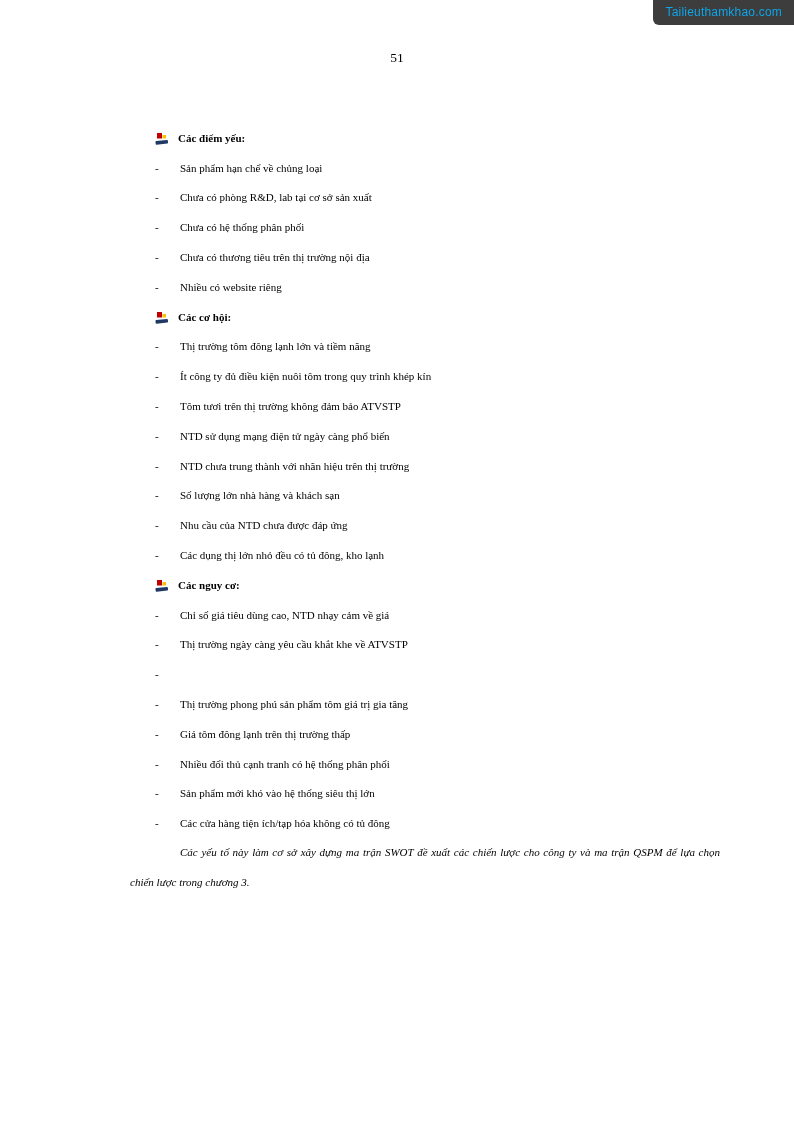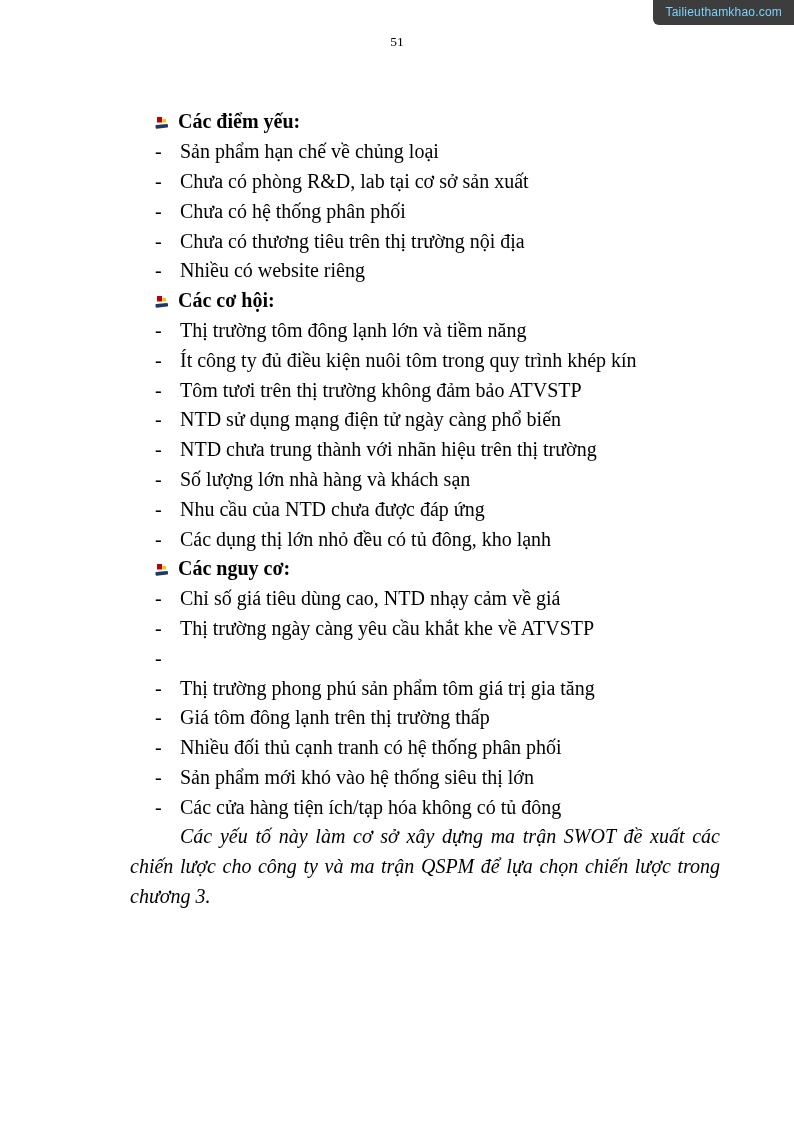--- a/index.html
+++ b/index.html
@@ -11,35 +11,35 @@
     background: #ffffff;
     font-family: "Liberation Serif", "DejaVu Serif", serif;
     color: #000000;
     overflow: hidden;
   }
   .watermark {
     position: absolute;
     top: 0;
     right: 0;
     background: #3d3d3d;
-    color: #7dd3fc;
+    color: #0ea5e9;
     font-family: "Liberation Sans", "DejaVu Sans", sans-serif;
     font-size: 12px;
     padding: 5px 12px 6px 12px;
     border-radius: 0 0 0 6px;
     letter-spacing: 0.2px;
   }
   .page-number {
-    padding-top: 34px;
+    padding-top: 50px;
     text-align: center;
     font-size: 13.5px;
   }
   .content {
     margin: 57px 42px 0 130px; 
-    font-size: 20px;
+    font-size: 11px;
   }
   .section-heading {
     display: flex;
     align-items: center;
     height: 29.8px;
     padding-left: 25px;
     font-weight: bold;
   }
   .bullet-icon {
     width: 14px;

